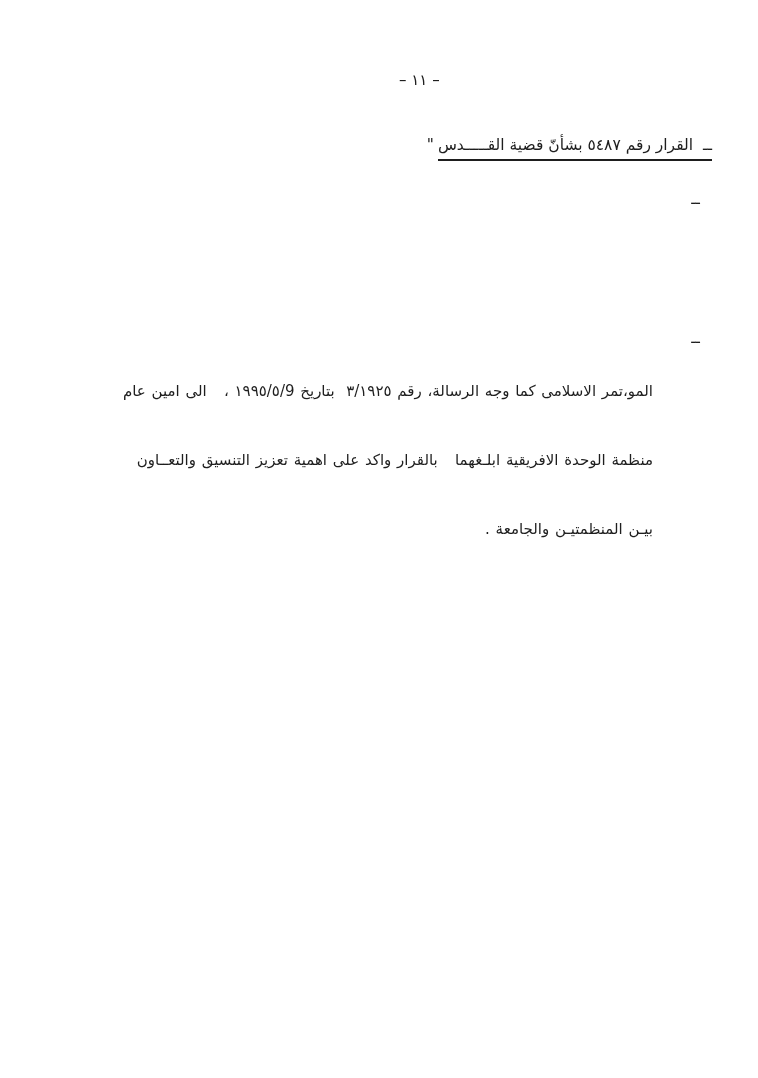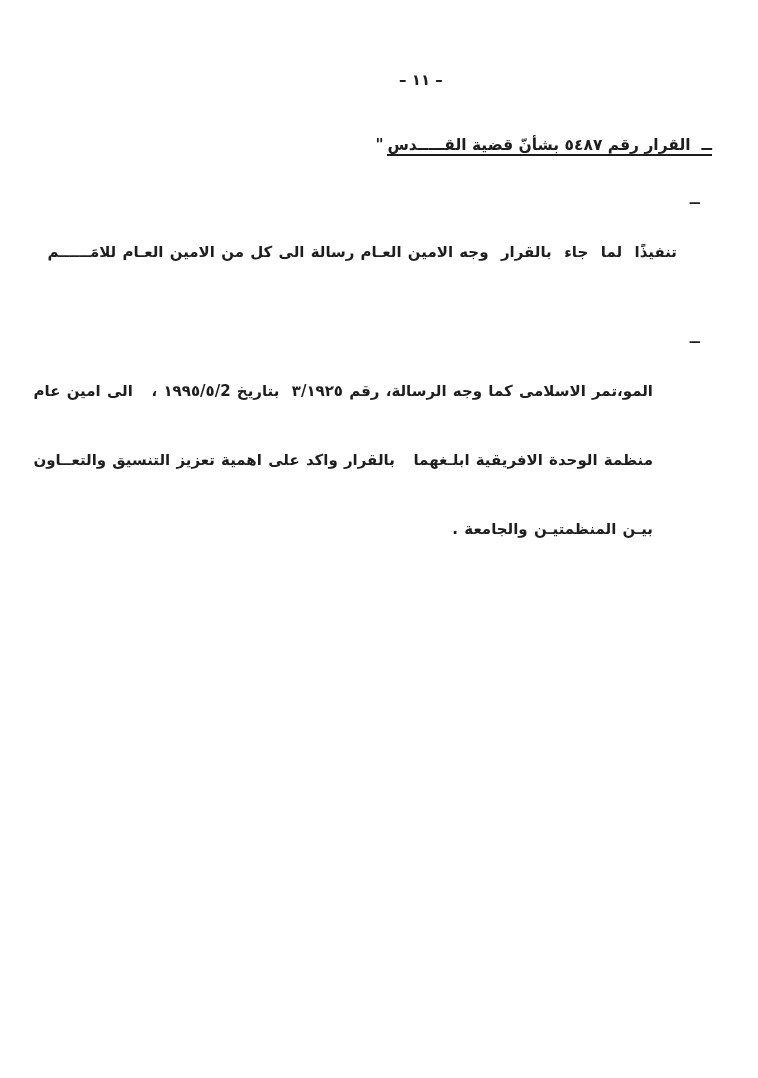--- a/index.html
+++ b/index.html
@@ -7,41 +7,42 @@
     --paper:#ffffff;
   }
   html,body{margin:0;padding:0;background:var(--paper);}
   .sheet{
     position:relative;
     width:758px;
     height:1078px;
     background:var(--paper);
     overflow:hidden;
     font-family:"DejaVu Sans", sans-serif;
-    font-weight:700;
+    font-weight:400;
     color:var(--ink);
   }
   .page-number{
     position:absolute;
     top:71px;
     left:399px;
     font-size:15px;
     letter-spacing:2px;
     white-space:pre;
   }
   .heading{
     position:absolute;
     top:136px;
     right:46px;
     direction:rtl;
     font-size:15.5px;
     white-space:pre;
   }
   .heading .u{
     border-bottom:2px solid var(--ink);
+    padding-bottom:5px;
     display:inline-block;
   }
   .heading .q{
     padding-right:4px;
   }
   .para{
     position:absolute;
     right:105px;
     width:560px;
     direction:rtl;
@@ -69,23 +70,22 @@
 <body>
 
 <div class="sheet">
 
   <div class="page-number">– ١١ –</div>
 
   <div class="heading" dir="rtl"><span class="u"><span>ــ</span><span>  </span><span>القرار رقم ٥٤٨٧ بشأنّ قضية القـــــدس</span></span><span class="q">"</span></div>
 
   <div class="para" id="para1" dir="rtl">
     <span class="bullet">ــ</span>
-    <div class="line first">تنفيذًا  لما  جاء  بالقرار  وجه الامين العـام رسالة الى كل من الامين العـام للامَــــــم</div>
   </div>
 
   <div class="para" id="para2" dir="rtl">
     <span class="bullet">ــ</span>
-    <div class="line">المو،تمر الاسلامى كما وجه الرسالة، رقم ٣/١٩٢٥  بتاريخ ١٩٩٥/٥/2 ،   الى امين عام</div>
+    <div class="line">المو،تمر الاسلامى كما وجه الرسالة، رقم ٣/١٩٢٥  بتاريخ ١٩٩٥/٥/9 ،   الى امين عام</div>
     <div class="line">منظمة الوحدة الافريقية ابلـغهما   بالقرار واكد على اهمية تعزيز التنسيق والتعــاون</div>
     <div class="line">بيـن المنظمتيـن والجامعة .</div>
   </div>
 
 </div>
 
 </body></html>

